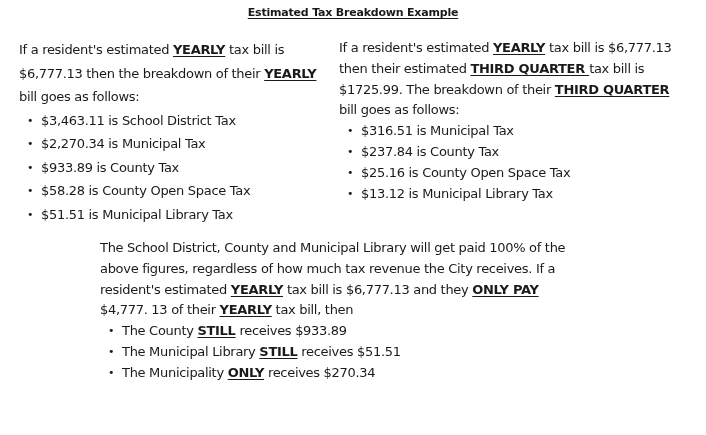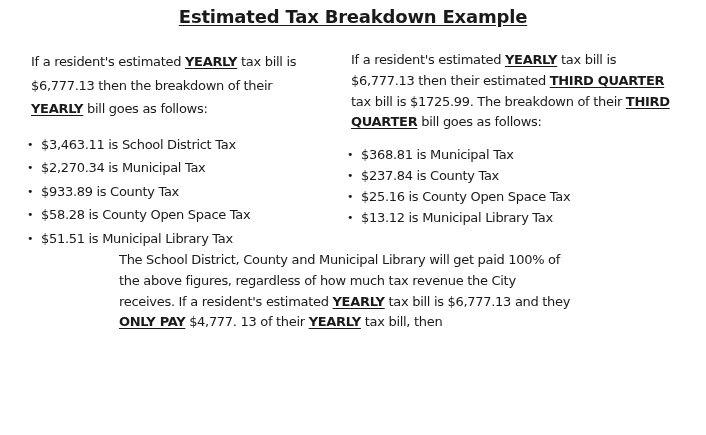--- a/index.html
+++ b/index.html
@@ -4,29 +4,29 @@
   <style>
     html, body { margin: 0; padding: 0; }
     body {
       width: 706px; height: 435px; overflow: hidden;
       background: #ffffff; color: #1a1a1a;
       font-family: "DejaVu Sans", sans-serif;
       position: relative;
     }
     .title {
       position: absolute; top: 6px; left: 0; width: 100%;
-      text-align: center; font-weight: bold; font-size: 18px;
+      text-align: center; font-weight: bold; font-size: 11px;
       letter-spacing: -0.2px;
     }
     .title span { text-decoration: underline; text-underline-offset: 2px; }
     .block { position: absolute; font-size: 13px; letter-spacing: -0.3px; }
     .left { left: 19px; top: 38px; width: 300px; line-height: 23.5px; }
     .right { left: 339px; top: 38px; width: 345px; line-height: 20.8px; }
-    .bottom { left: 107px; top: 238px; width: 480px; line-height: 20.8px; }
-    p { margin: 12px; }
+    .bottom { left: 100px; top: 238px; width: 480px; line-height: 20.8px; }
+    p { margin: 0; }
     ul { margin: 0; padding: 0 0 0 22px; list-style: none; }
     li { position: relative; }
     li::before { content: "•"; position: absolute; left: -14px; font-size: 11px; }
     .em { font-weight: bold; text-decoration: underline; text-underline-offset: 2px; }
   </style>
 </head>
 <body>
 
 <div class="title"><span>Estimated Tax Breakdown Example</span></div>
 
@@ -37,24 +37,27 @@
       <li>$2,270.34 is Municipal Tax</li>
       <li>$933.89 is County Tax</li>
       <li>$58.28 is County Open Space Tax</li>
       <li>$51.51 is Municipal Library Tax</li>
     </ul>
 </div>
 
 <div class="block right">
   <p><span>If a resident's estimated </span><span class="em">YEARLY</span><span> tax bill is $6,777.13 then their estimated </span><span class="em">THIRD QUARTER </span><span>tax bill is $1725.99. The breakdown of their </span><span class="em">THIRD QUARTER</span><span> bill goes as follows:</span></p>
   <ul>
-      <li>$368.81 is Municipal Tax</li>
+      <li>$316.51 is Municipal Tax</li>
       <li>$237.84 is County Tax</li>
       <li>$25.16 is County Open Space Tax</li>
       <li>$13.12 is Municipal Library Tax</li>
     </ul>
 </div>
 
 <div class="block bottom">
   <p><span>The School District, County and Municipal Library will get paid 100% of the above figures, regardless of how much tax revenue the City receives. If a resident's estimated </span><span class="em">YEARLY</span><span> tax bill is $6,777.13 and they </span><span class="em">ONLY PAY</span><span> $4,777. 13 of their </span><span class="em">YEARLY</span><span> tax bill, then</span></p>
   <ul>
+      <li><span>The County </span><span class="em">STILL</span><span> receives $933.89</span></li>
+      <li><span>The Municipal Library </span><span class="em">STILL</span><span> receives $51.51</span></li>
+      <li><span>The Municipality </span><span class="em">ONLY</span><span> receives $270.34</span></li>
     </ul>
 </div>
 
 </body></html>

